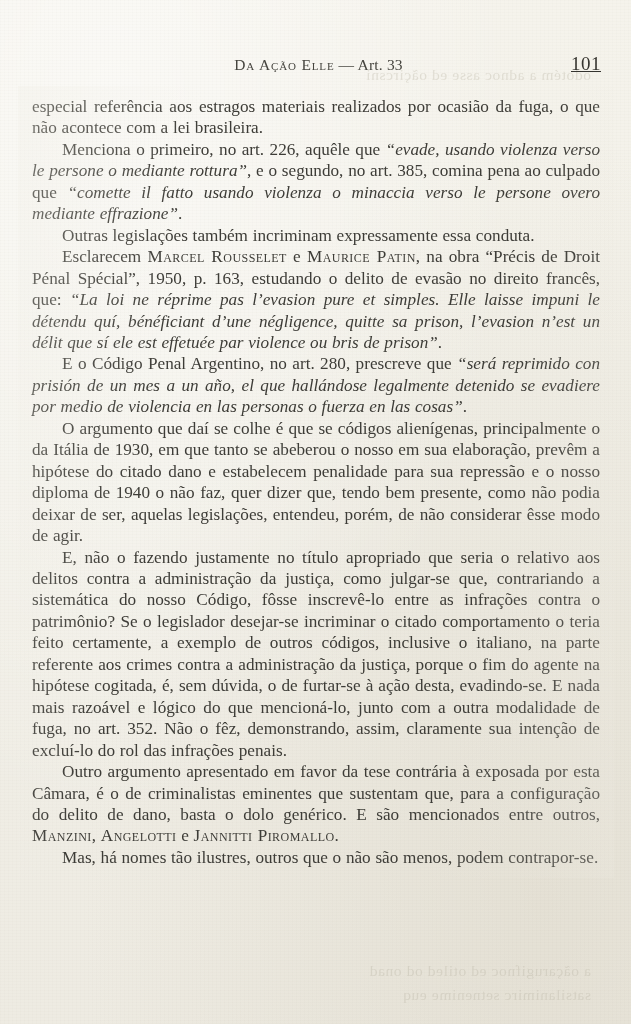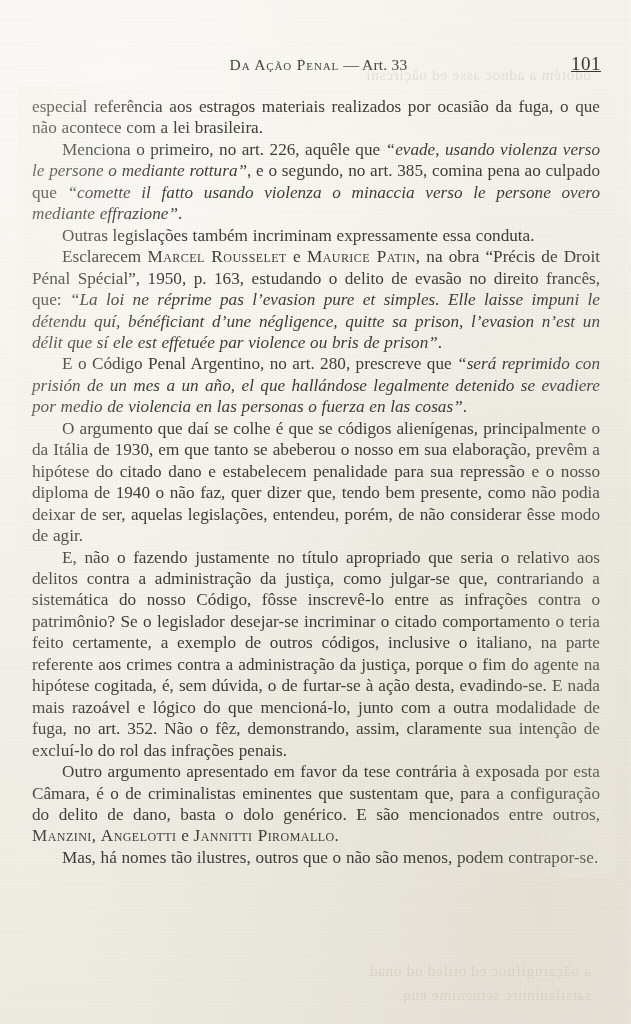--- a/index.html
+++ b/index.html
@@ -129,21 +129,21 @@
 <div class="page">
 
   <div class="grain"></div>
 
   <div class="showthrough st1">odotém a adnoc asse ed oãçircsni</div>
   <div class="showthrough st2">a oãçarugifnoc ed otiled od onad</div>
   <div class="showthrough st3">satsilanimirc setnenime euq</div>
 
   <div class="runhead">
     <div class="runhead-title">
-      <span>Da Ação Penal</span><span class="art"> — </span><span class="art">Art. 33</span>
+      <span>Da Ação Elle</span><span class="art"> — </span><span class="art">Art. 33</span>
     </div>
     <div class="folio">101</div>
   </div>
 
   <div class="textblock">
       <p class="para noindent">especial referência aos estragos materiais realizados por ocasião da fuga, o que não acontece com a lei brasileira.</p>
       <p class="para">Menciona o primeiro, no art. 226, aquêle que <span class="it">“evade, usando violenza verso le persone o mediante rottura”</span>, e o segundo, no art. 385, comina pena ao culpado que <span class="it">“comette il fatto usando violenza o minaccia verso le persone overo mediante effrazione”</span>.</p>
       <p class="para">Outras legislações também incriminam expressamente essa conduta.</p>
       <p class="para">Esclarecem <span class="sc">Marcel Rousselet</span> e <span class="sc">Maurice Patin</span>, na obra “Précis de Droit Pénal Spécial”, 1950, p. 163, estudando o delito de evasão no direito francês, que: <span class="it">“La loi ne réprime pas l’evasion pure et simples. Elle laisse impuni le détendu quí, bénéficiant d’une négligence, quitte sa prison, l’evasion n’est un délit que sí ele est effetuée par violence ou bris de prison”</span>.</p>
       <p class="para">E o Código Penal Argentino, no art. 280, prescreve que <span class="it">“será reprimido con prisión de un mes a un año, el que hallándose legalmente detenido se evadiere por medio de violencia en las personas o fuerza en las cosas”</span>.</p>

